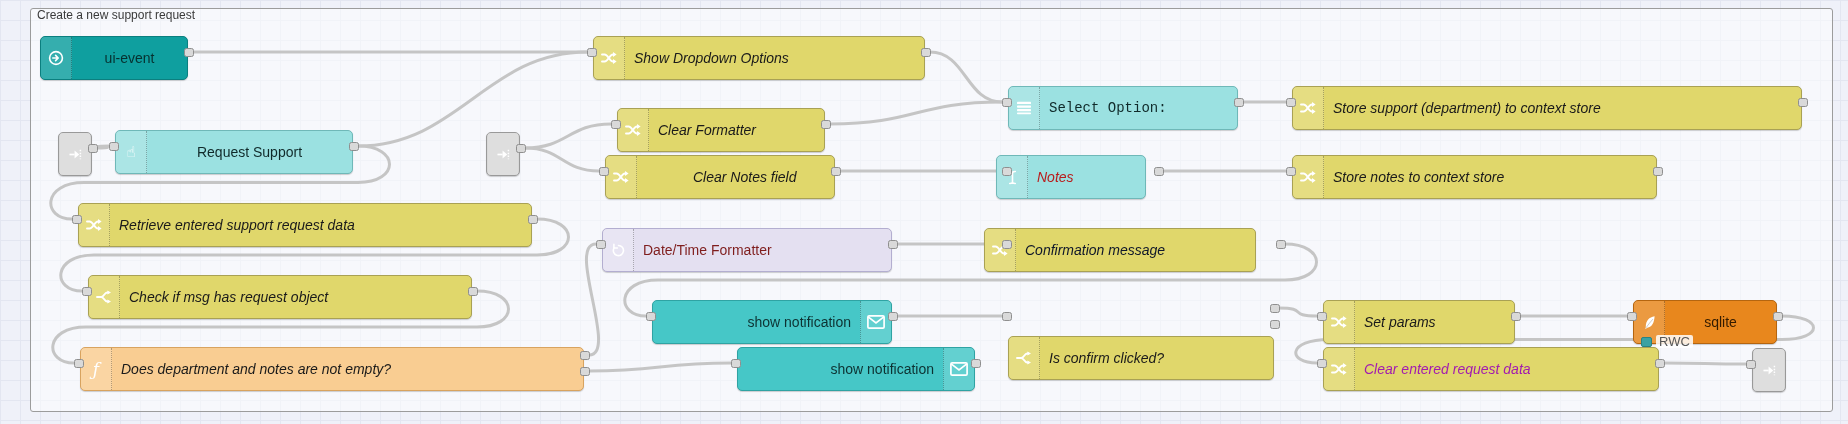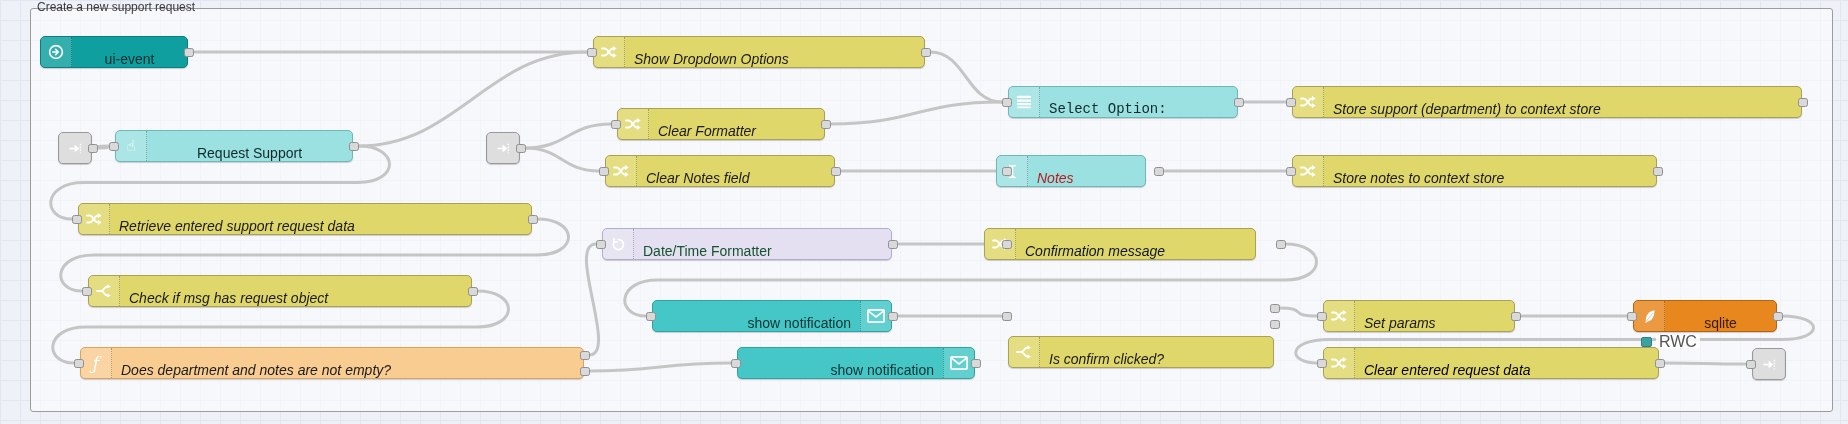--- a/index.html
+++ b/index.html
@@ -15,22 +15,22 @@
   #group{
     position:absolute;border:1px solid #9c9c9c;border-radius:3px;
     background:rgba(255,255,255,0.5);box-sizing:border-box;
   }
   #group-label{
     position:absolute;font-size:12px;color:#3a3a3a;white-space:nowrap;
   }
   #wires{position:absolute;left:0;top:0;}
   .wire{fill:none;stroke:#8b8b8b;stroke-width:3;}
   .node{
-    position:absolute;height:32px;border-radius:5px;border:1px solid;
-    display:flex;align-items:flex-end;box-sizing:border-box;
+    position:absolute;height:44px;border-radius:5px;border:1px solid;
+    display:flex;align-items:center;box-sizing:border-box;
     box-shadow:0 1px 1px rgba(0,0,0,0.18);font-size:14px;color:#1a1a1a;
   }
   .node .icon{
     width:30px;align-self:stretch;flex:none;display:flex;align-items:center;justify-content:center;
     background:rgba(255,255,255,0.16);
   }
   .node .icon.left{border-right:1px dotted rgba(0,0,0,0.28);border-radius:4px 0 0 4px;}
   .node .icon.right{border-left:1px dotted rgba(0,0,0,0.28);border-radius:0 4px 4px 0;}
   .node .lbl{flex:1;padding:0 9px;white-space:nowrap;overflow:hidden;}
   .node .lbl.center{text-align:center;}
@@ -38,21 +38,21 @@
   .node.italic .lbl{font-style:italic;}
   .charicon{color:#fff;font-family:"DejaVu Sans",sans-serif;font-size:15px;line-height:1;}
   .charicon.fx{font-family:"DejaVu Serif",serif;font-style:italic;font-size:17px;}
   .linknode{justify-content:center;}
   .port{
     position:absolute;width:10px;height:9px;border-radius:2.5px;
     background:#d9d9d9;border:1px solid #8f8f8f;box-sizing:border-box;z-index:5;
   }
   #status-badge{position:absolute;display:flex;align-items:center;gap:4px;z-index:6;}
   #status-dot{width:11px;height:10px;border-radius:2px;background:#3ba2a2;border:1px solid #2a8383;box-sizing:border-box;}
-  #status-text{font-size:16px;color:#555;background:rgba(255,255,255,0.85);padding:0 3px;border-radius:2px;line-height:13px;}
+  #status-text{font-size:13px;color:#555;background:rgba(255,255,255,0.85);padding:0 3px;border-radius:2px;line-height:13px;}
 </style>
 </head>
 <body>
 
 <div id="canvas">
   <svg id="wires" width="1848" height="424">
       <path d="M 193 52 C 293 52 487 52 587 52" class="wire" stroke="#8b8b8b"></path>
       <path d="M 358 146 C 458 146 487 52 587 52" class="wire" stroke="#8b8b8b"></path>
       <path d="M 358 146 C 400 146 400 182.5 358 182.5 L 84 182.5 C 42 182.5 42 219 72 219" class="wire" stroke="#8b8b8b"></path>
       <path d="M 97 148 C 127 148 79 146 109 146" class="wire" stroke="#8b8b8b"></path>
@@ -127,21 +127,21 @@
         <span class="icon left">
           <svg viewBox="0 0 16 14" width="16" height="14">
             <path d="M1 3.5h2.6c3.6 0 4.8 7 8.4 7h1" fill="none" stroke="#fff" stroke-linecap="round" stroke-width="1.9"></path>
             <path d="M1 10.5h2.6c3.6 0 4.8-7 8.4-7h1" fill="none" stroke="#fff" stroke-linecap="round" stroke-width="1.9"></path>
             <path d="M12 1l3.6 2.5L12 6z" fill="#fff"></path>
             <path d="M12 8l3.6 2.5L12 13z" fill="#fff"></path>
           </svg>
         </span>
         <span class="lbl left">Clear Formatter</span>
       </div>
-      <div class="node italic" style="left: 605px; top: 155px; width: 230px; background: rgb(224, 215, 107); border-color: rgb(169, 161, 84); color: rgb(26, 26, 26);">
+      <div class="node italic" style="left: 605px; top: 155px; width: 230px; background: rgb(224, 215, 107); border-color: rgb(169, 161, 84); color: rgb(26, 26, 26); gap: 47px;">
         <span class="icon left">
           <svg viewBox="0 0 16 14" width="16" height="14">
             <path d="M1 3.5h2.6c3.6 0 4.8 7 8.4 7h1" fill="none" stroke="#fff" stroke-linecap="round" stroke-width="1.9"></path>
             <path d="M1 10.5h2.6c3.6 0 4.8-7 8.4-7h1" fill="none" stroke="#fff" stroke-linecap="round" stroke-width="1.9"></path>
             <path d="M12 1l3.6 2.5L12 6z" fill="#fff"></path>
             <path d="M12 8l3.6 2.5L12 13z" fill="#fff"></path>
           </svg>
         </span>
         <span class="lbl left">Clear Notes field</span>
       </div>
@@ -192,21 +192,21 @@
         <span class="icon left">
           <svg viewBox="0 0 16 14" width="16" height="14">
             <path d="M1 3.5h2.6c3.6 0 4.8 7 8.4 7h1" fill="none" stroke="#fff" stroke-linecap="round" stroke-width="1.9"></path>
             <path d="M1 10.5h2.6c3.6 0 4.8-7 8.4-7h1" fill="none" stroke="#fff" stroke-linecap="round" stroke-width="1.9"></path>
             <path d="M12 1l3.6 2.5L12 6z" fill="#fff"></path>
             <path d="M12 8l3.6 2.5L12 13z" fill="#fff"></path>
           </svg>
         </span>
         <span class="lbl left">Retrieve entered support request data</span>
       </div>
-      <div class="node" style="left: 602px; top: 228px; width: 290px; background: rgb(228, 224, 241); border-color: rgb(179, 174, 208); color: #14532d;">
+      <div class="node" style="left: 602px; top: 228px; width: 290px; background: rgb(228, 224, 241); border-color: rgb(179, 174, 208); color: #7f1d1d;">
         <span class="icon left">
           <svg viewBox="0 0 16 16" width="15" height="15">
             <path d="M8 2.6A5.4 5.4 0 1 1 3.3 5.2" fill="none" stroke="#fff" stroke-linecap="round" stroke-width="1.7"></path>
             <path d="M3.1 1.5v3.8h3.7" fill="none" stroke="#fff" stroke-linecap="round" stroke-width="1.7"></path>
           </svg>
         </span>
         <span class="lbl left">Date/Time Formatter</span>
       </div>
       <div class="node italic" style="left: 984px; top: 228px; width: 272px; background: rgb(224, 215, 107); border-color: rgb(169, 161, 84); color: #0f172a;">
         <span class="icon left">
@@ -276,21 +276,21 @@
       </div>
       <div class="node" style="left: 737px; top: 347px; width: 238px; background: rgb(70, 199, 199); border-color: rgb(47, 163, 163); color: rgb(13, 50, 50);">
         <span class="lbl right">show notification</span>
         <span class="icon right">
           <svg viewBox="0 0 18 14" width="18" height="14">
             <rect x="0.9" y="0.9" width="16.2" height="12.2" rx="1.2" fill="none" stroke="#fff" stroke-linecap="round" stroke-width="1.7"></rect>
             <path d="M1.5 2.2L9 8l7.5-5.8" fill="none" stroke="#fff" stroke-linecap="round" stroke-width="1.7"></path>
           </svg>
         </span>
       </div>
-      <div class="node italic" style="left: 1323px; top: 347px; width: 336px; background: rgb(224, 215, 107); border-color: rgb(169, 161, 84); color: #000000;">
+      <div class="node italic" style="left: 1323px; top: 347px; width: 336px; background: rgb(224, 215, 107); border-color: rgb(169, 161, 84); color: #a21caf;">
         <span class="icon left">
           <svg viewBox="0 0 16 14" width="16" height="14">
             <path d="M1 3.5h2.6c3.6 0 4.8 7 8.4 7h1" fill="none" stroke="#fff" stroke-linecap="round" stroke-width="1.9"></path>
             <path d="M1 10.5h2.6c3.6 0 4.8-7 8.4-7h1" fill="none" stroke="#fff" stroke-linecap="round" stroke-width="1.9"></path>
             <path d="M12 1l3.6 2.5L12 6z" fill="#fff"></path>
             <path d="M12 8l3.6 2.5L12 13z" fill="#fff"></path>
           </svg>
         </span>
         <span class="lbl left">Clear entered request data</span>
       </div>
@@ -301,21 +301,21 @@
             <path d="M7 2.6L12 7 7 11.4z" fill="#fff"></path>
             <path d="M13.3 2v10" stroke="#fff" stroke-width="1.6" stroke-dasharray="1.5 1.6"></path>
           </svg>
         </span>
       </div>
     </div>
   <div id="status-badge" style="left: 1641px; top: 335px;">
     <span id="status-dot"></span>
     <span id="status-text">RWC</span>
   </div>
-<div id="group-label" style="left: 37px; top: 0; position: absolute; text-align: center;">Create a new support request</div>
+<div id="group-label" style="left: 37px; top: 8px; position: absolute; text-align: center;">Create a new support request</div>
     <div class="port" style="left: 184px; top: 47.5px; background: rgb(217, 217, 217); border-color: rgb(143, 143, 143);"></div>
     <div class="port" style="left: 587px; top: 47.5px; background: rgb(217, 217, 217); border-color: rgb(143, 143, 143);"></div>
     <div class="port" style="left: 921px; top: 47.5px; background: rgb(217, 217, 217); border-color: rgb(143, 143, 143);"></div>
     <div class="port" style="left: 88px; top: 143.5px; background: rgb(217, 217, 217); border-color: rgb(143, 143, 143);"></div>
     <div class="port" style="left: 109px; top: 141.5px; background: rgb(217, 217, 217); border-color: rgb(143, 143, 143);"></div>
     <div class="port" style="left: 349px; top: 141.5px; background: rgb(217, 217, 217); border-color: rgb(143, 143, 143);"></div>
     <div class="port" style="left: 516px; top: 143.5px; background: rgb(217, 217, 217); border-color: rgb(143, 143, 143);"></div>
     <div class="port" style="left: 611px; top: 119.5px; background: rgb(217, 217, 217); border-color: rgb(143, 143, 143);"></div>
     <div class="port" style="left: 821px; top: 119.5px; background: rgb(217, 217, 217); border-color: rgb(143, 143, 143);"></div>
     <div class="port" style="left: 599px; top: 166.5px; background: rgb(217, 217, 217); border-color: rgb(143, 143, 143);"></div>

